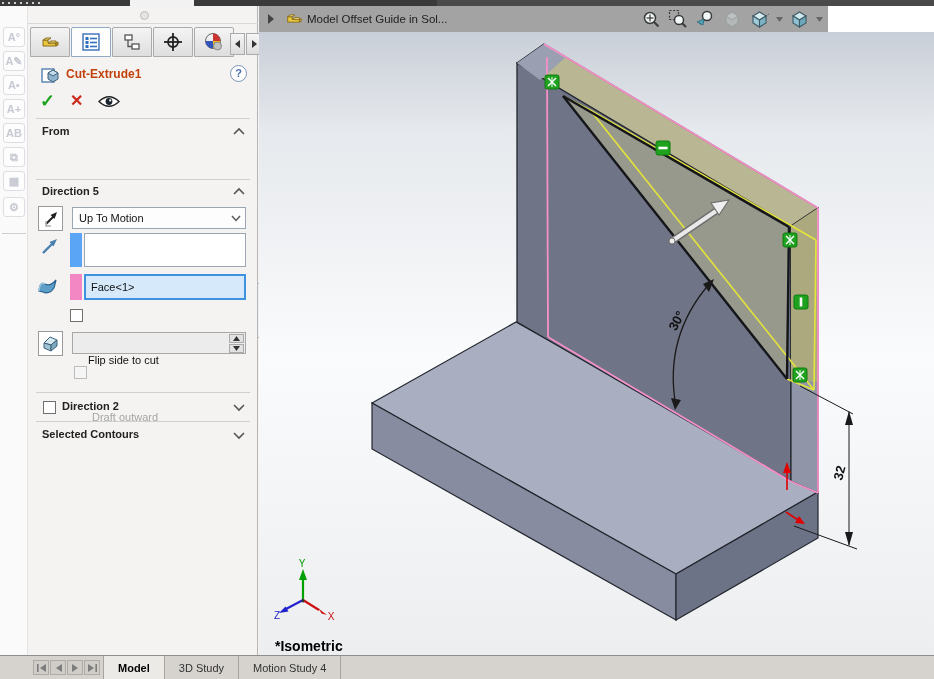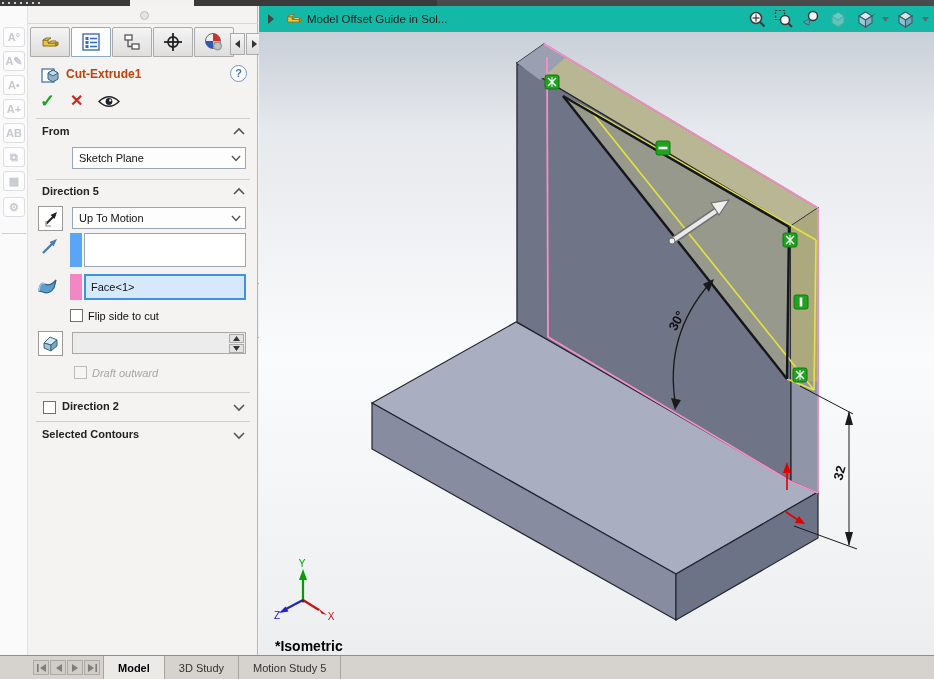--- a/index.html
+++ b/index.html
@@ -51,36 +51,36 @@
   .combo .cbx-chev { position:absolute; right:4px; top:7px; }
 
   .sq-btn { position:absolute; width:25px; height:25px; background:#fff; border:1px solid #9a9a9a; display:flex; align-items:center; justify-content:center; }
 
   .sel-bar { position:absolute; width:12px; }
   .listbox { position:absolute; background:#fff; border:1px solid #9aa6b2; }
   .selbox { position:absolute; background:#d5e9fb; border:2px solid #3f92e0; display:flex; align-items:center; padding-left:5px; color:#111; }
 
   .cb { position:absolute; width:13px; height:13px; background:#fff; border:1px solid #707070; }
   .cb.disabled { border-color:#bcbcbc; background:#f5f5f5; }
-  .cb-label { position:absolute; color:#111; }
+  .cb-label { position:absolute; color:#111;margin-top:44px; }
   .cb-label.disabled { color:#a6a6a6; }
 
   .spin-input { position:absolute; height:22px; background:#ececec; border:1px solid #a8a8a8; }
   .spin-btns { position:absolute; right:1px; top:1px; width:15px; height:18px; }
   .spin-up,.spin-down { position:absolute; right:0; width:15px; height:9px; background:#e2e2e2; border:1px solid #aaa; display:flex; align-items:center; justify-content:center; }
   .spin-up{top:0;} .spin-down{top:10px;}
 
   
   .splitter { position:absolute; left:258px; top:283px; width:11px; height:55px; background:#eef0f2;
       border:1px solid #b0b4ba; border-left:none; border-radius:0 4px 4px 0; }
   .splitter .dot { position:absolute; left:2px; top:24px; width:7px; height:7px; border-radius:50%; background:#d7dade; border:1px solid #9aa0a8; }
 
   
   .viewport { position:absolute; left:259px; top:6px; width:675px; height:649px; background:#fff; }
-  .vp-bar { position:absolute; left:0; top:0; width:675px; height:26px; background:#14b8a6; }
+  .vp-bar { position:absolute; left:0; top:0; width:569px; height:26px; background:#a3a3a3; }
   .vp-bc-arrow { position:absolute; left:8px; top:8px; }
   .vp-bc-icon { position:absolute; left:26px; top:4px; }
   .vp-bc-title { position:absolute; left:48px; top:7px; color:#222; font-size:11.5px; }
   .vp-tools { position:absolute; right:4px; top:2px; height:22px; display:flex; align-items:center; gap:3px; }
   .vp-tool { width:24px; height:22px; display:flex; align-items:center; justify-content:center; }
   .vp-caret { width:10px; height:22px; display:flex; align-items:center; justify-content:center; }
 
   .canvas { position:absolute; left:0; top:26px; width:675px; height:623px;
       background:linear-gradient(180deg,#c9cfd8 0%, #e6e9ed 16%, #fafbfc 52%, #eceef0 100%); }
   .scene { position:absolute; left:0; top:0; }
@@ -195,26 +195,20 @@
         <circle cx="12.2" cy="6.4" r="1.1" fill="#fff"></circle>
       </svg>
     </div>
 
     <div class="pm-div" style="top:112px"></div>
 
     <div class="group-label" style="top:119px">From</div>
     <svg class="chev" style="top:121px" viewBox="0 0 14 10">
       <polyline points="2,7 7,2 12,7" fill="none" stroke="#555" stroke-width="1.6"></polyline>
       </svg>
-    <div class="combo" style="left:44px; top:141px; width:174px;">
-      <span>Sketch Plane</span>
-      <svg class="cbx-chev" width="10" height="7" viewBox="0 0 10 7">
-        <polyline points="1,1 5,5.5 9,1" fill="none" stroke="#555" stroke-width="1.4"></polyline>
-        </svg>
-    </div>
 
     <div class="pm-div" style="top:173px"></div>
 
     <div class="group-label" style="top:179px">Direction 5</div>
     <svg class="chev" style="top:181px" viewBox="0 0 14 10">
       <polyline points="2,7 7,2 12,7" fill="none" stroke="#555" stroke-width="1.6"></polyline>
       </svg>
 
     <div class="sq-btn" style="left:10px; top:200px;">
       <svg width="18" height="18" viewBox="0 0 18 18">
@@ -264,21 +258,21 @@
             </svg>
         </div>
         <div class="spin-down">
           <svg width="7" height="5" viewBox="0 0 7 5">
               <polygon points="0,0 7,0 3.5,5" fill="#333"></polygon>
             </svg>
         </div>
       </div>
     </div>
     <div class="cb disabled" style="left:46px; top:360px;"></div>
-    <div class="cb-label disabled" style="left:64px; top:361px;font-style:italic;">Draft outward</div>
+    <div class="cb-label disabled" style="left:64px; top:361px;">Draft outward</div>
 
     <div class="pm-div" style="top:386px"></div>
 
     <div class="cb" style="left:15px; top:395px;"></div>
     <div class="group-label" style="left:34px; top:394px;">Direction 2</div>
     <svg class="chev" style="top:396px" viewBox="0 0 14 10">
       <polyline points="2,3 7,8 12,3" fill="none" stroke="#555" stroke-width="1.6"></polyline>
       </svg>
 
     <div class="pm-div" style="top:415px"></div>
@@ -496,17 +490,17 @@
       <div class="nav-btn">
         <svg width="9" height="8" viewBox="0 0 9 8">
             <polygon points="0,0 0,8 6,4" fill="#7d7d7d"></polygon>
             <rect x="7.4" y="0" width="1.6" height="8" fill="#7d7d7d"></rect>
           </svg>
       </div>
     </div>
     <div class="sb-tabs">
       <div class="sb-tab active">Model</div>
       <div class="sb-tab">3D Study</div>
-      <div class="sb-tab">Motion Study 5</div>
+      <div class="sb-tab">Motion Study 4</div>
     </div>
   </div>
 
 </div>
 
 </body></html>

